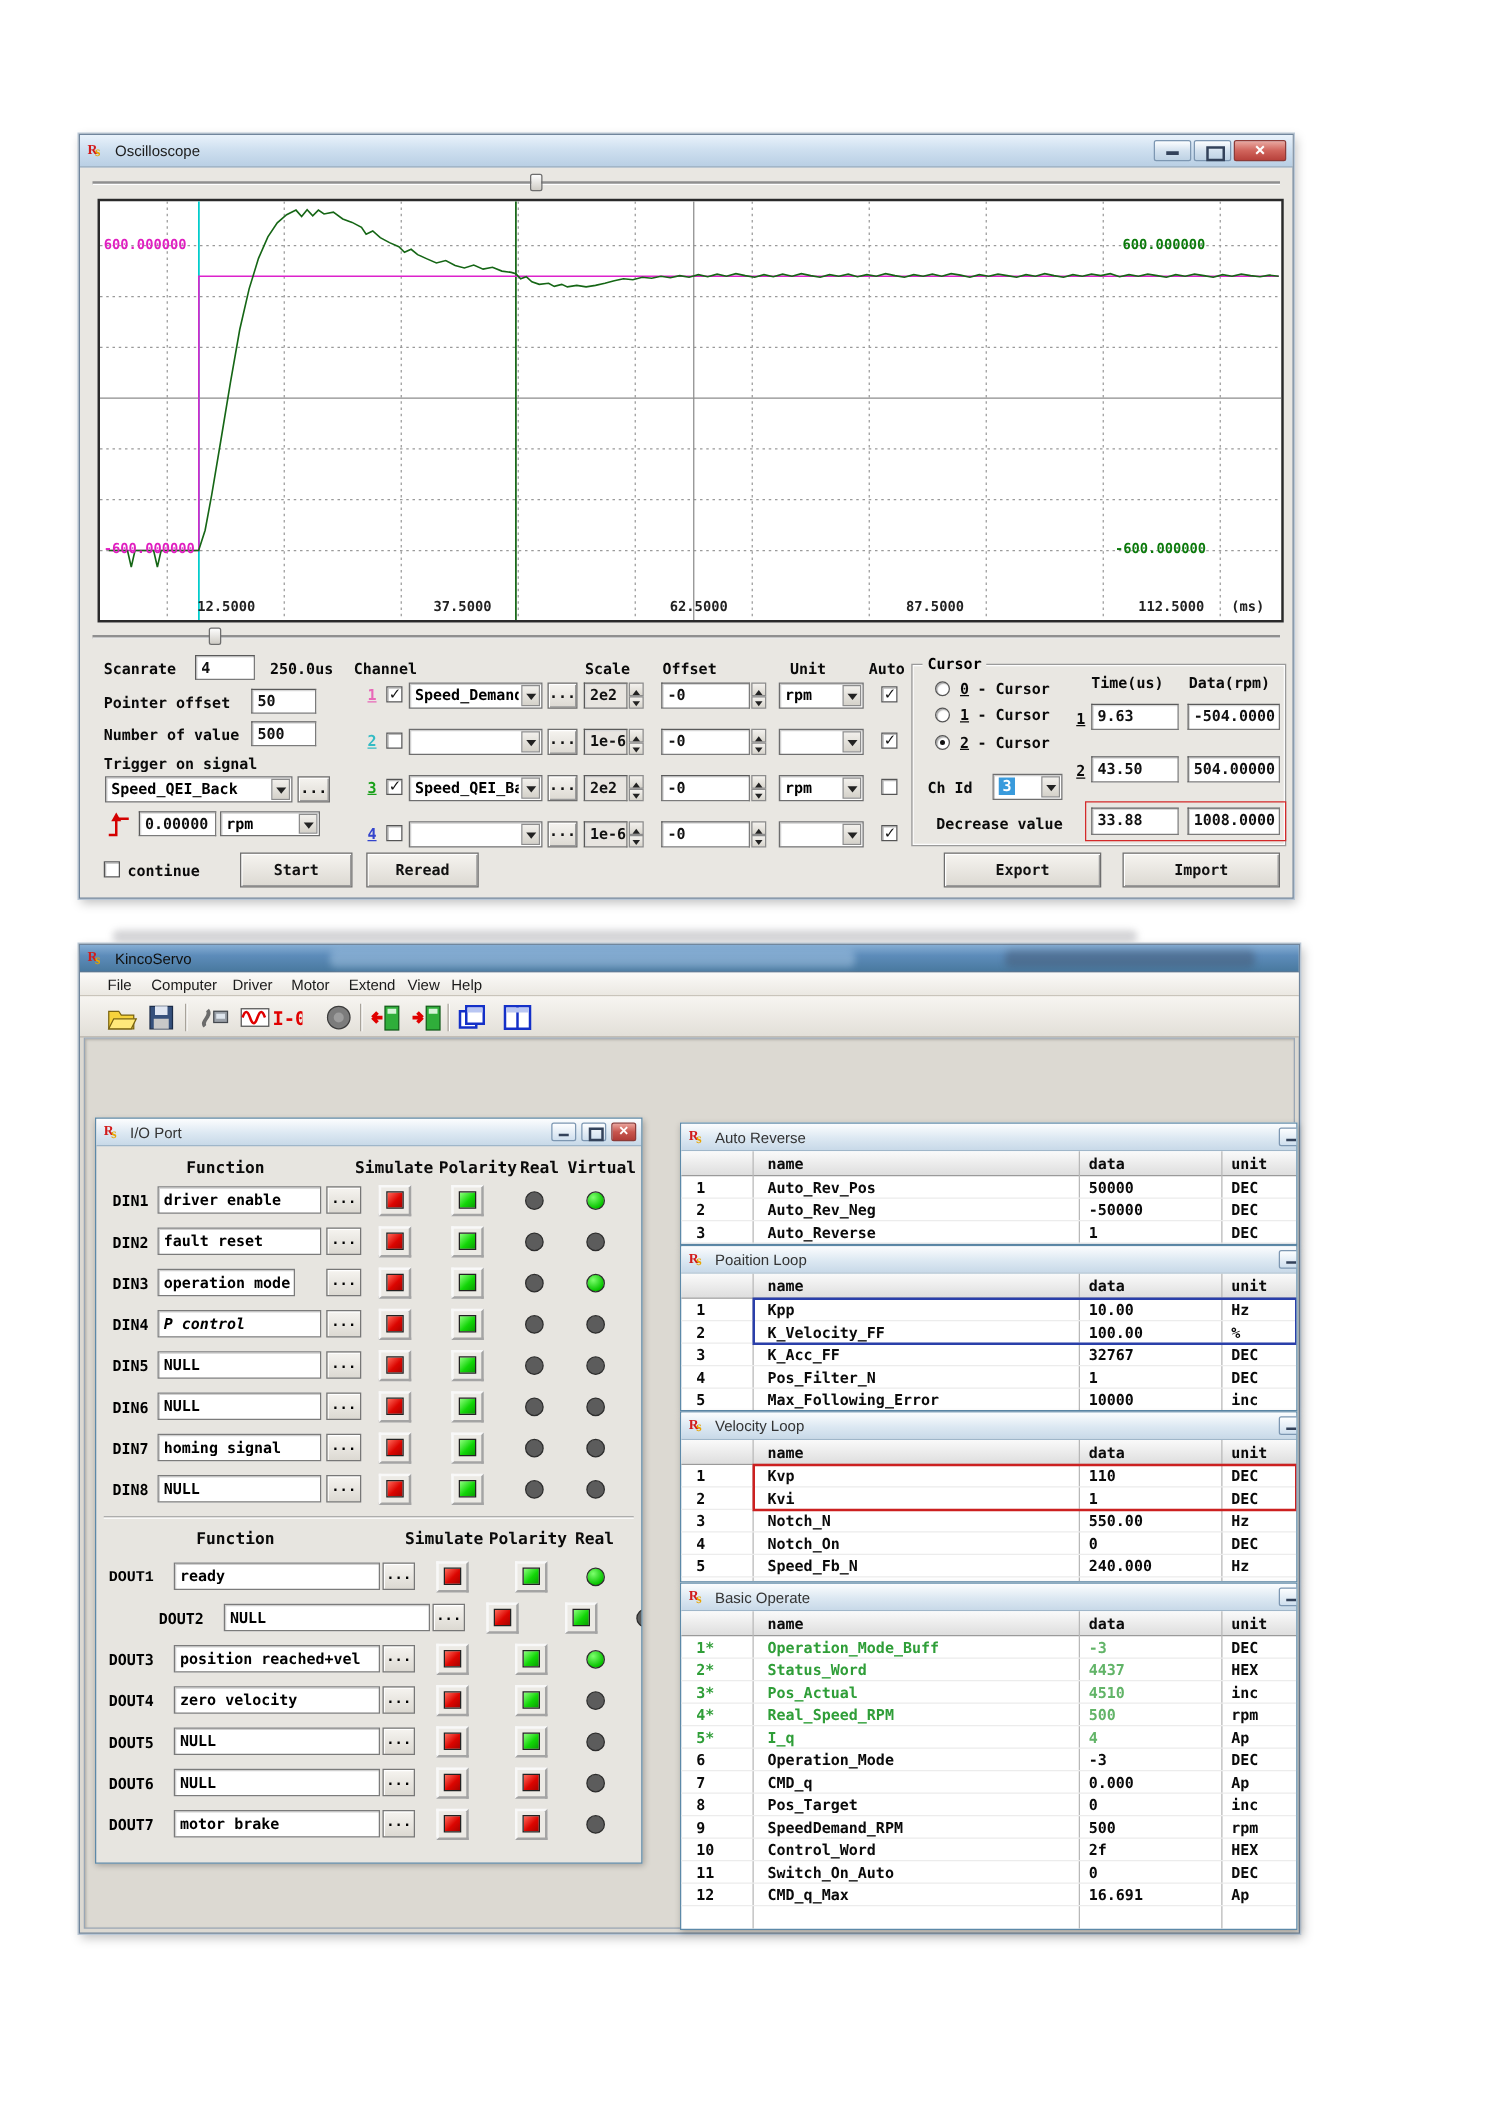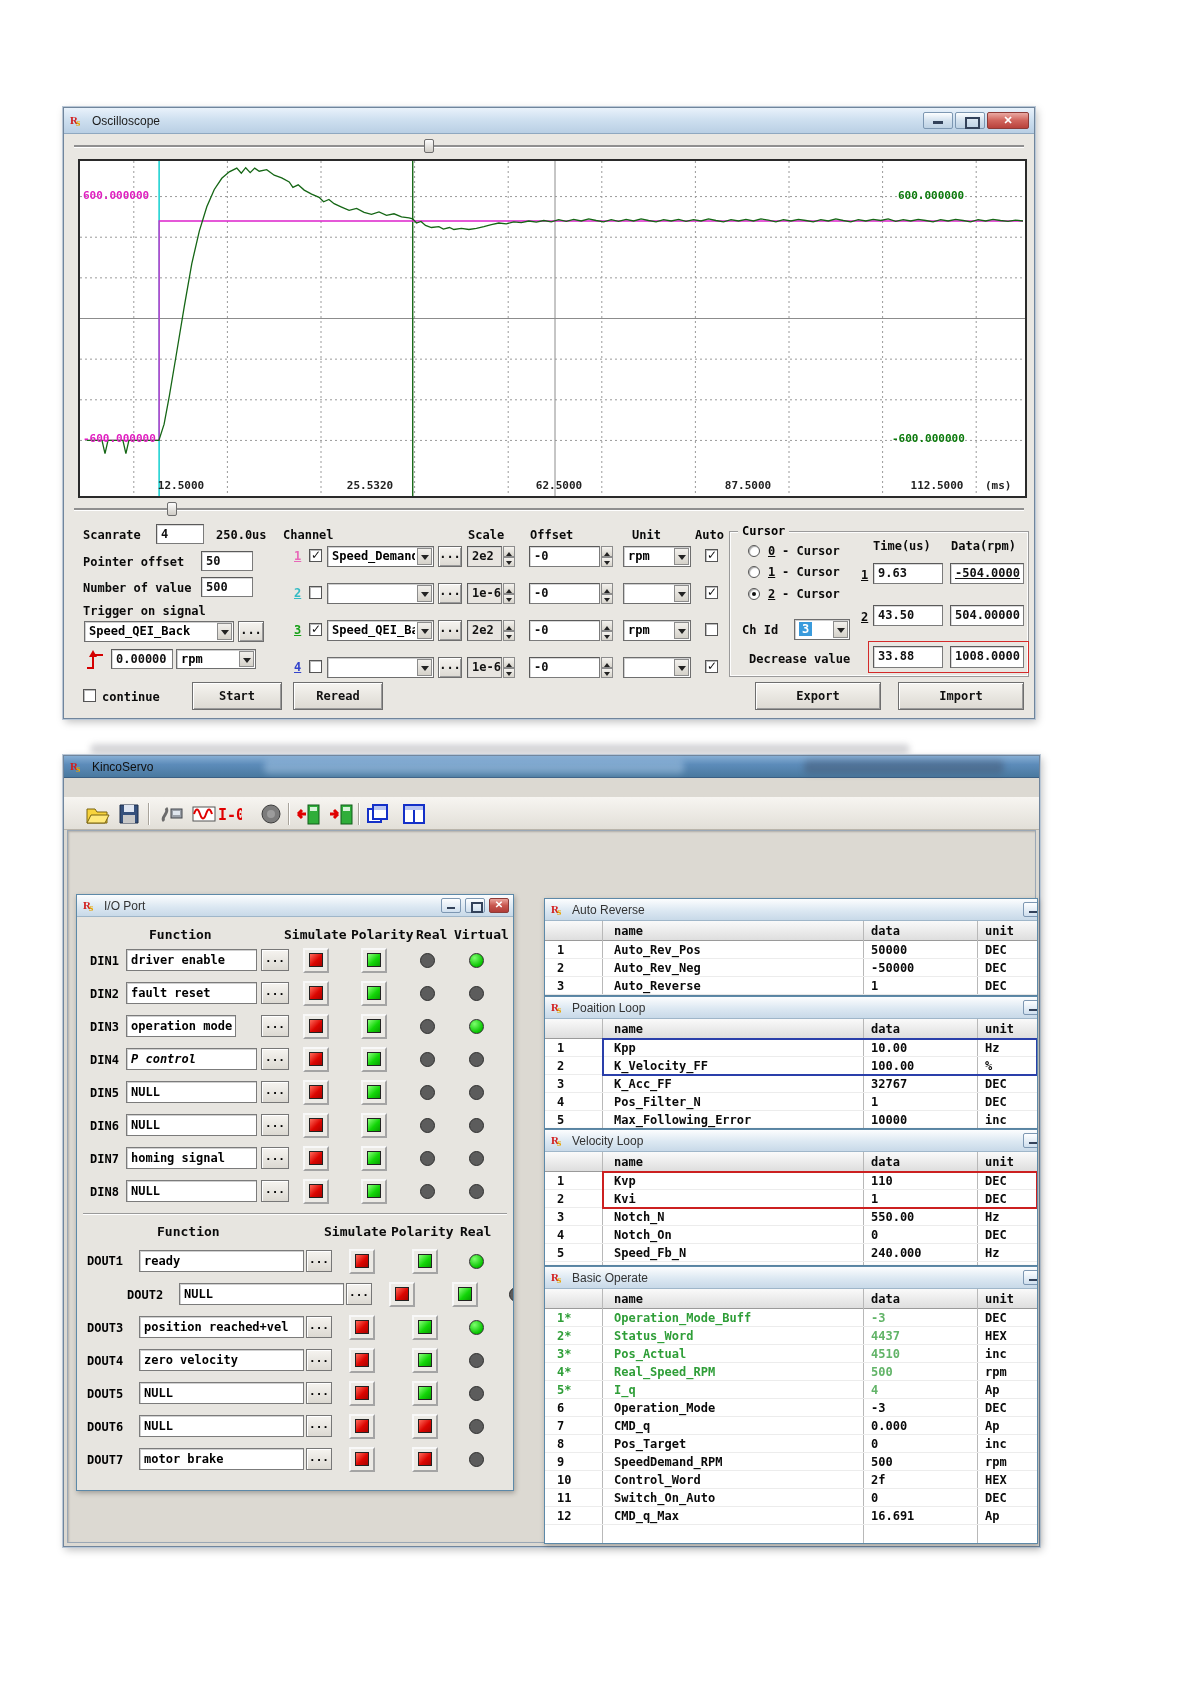--- a/index.html
+++ b/index.html
@@ -173,21 +173,21 @@
           <line x1="79.10944" y1="0" x2="79.10944" y2="335" stroke="#00cccc" stroke-width="1.4"></line>
           <line x1="332.72799999999995" y1="0" x2="332.72799999999995" y2="335" stroke="#156615" stroke-width="1.4"></line>
           <polyline points="7.0,279.4 79.1,279.4 79.1,60.0 943.0,60.0" fill="none" stroke="#dd22cc" stroke-width="1.3"></polyline>
           <polyline points="7.0,279.4 22.0,279.4 25.0,292.6 28.0,279.4 42.9,279.4 45.9,292.6 48.9,279.4 78.9,279.4 84.1,263.2 89.4,234.7 96.9,190.0 104.3,145.3 111.8,102.6 119.3,70.1 126.8,45.7 134.3,28.5 141.8,17.3 149.3,10.8 156.8,7.1 161.3,12.2 165.7,6.7 170.2,11.6 174.7,7.1 179.2,10.2 186.7,8.7 194.2,14.2 201.7,16.9 209.2,20.9 212.9,26.4 218.2,23.8 224.2,29.1 231.6,33.1 239.1,36.4 243.6,40.8 248.9,38.4 254.1,42.7 261.6,46.1 269.1,49.4 276.6,47.4 284.1,51.4 291.5,53.4 299.0,51.0 306.5,54.3 314.0,52.8 321.5,55.9 329.0,56.9 332.7,57.9 336.5,62.0 341.0,60.4 345.5,64.4 351.4,66.5 358.9,65.6 363.4,68.1 369.4,66.5 373.9,68.5 381.4,67.3 388.9,68.5 396.4,67.3 403.9,65.6 411.4,63.6 418.8,62.0 426.3,62.8 433.8,60.8 441.3,61.6 448.8,60.0 456.3,61.2 463.8,59.5 471.3,60.8 478.7,58.7 486.2,60.4 493.7,58.3 501.2,60.0 508.7,57.9 516.2,59.5 523.7,60.8 531.2,58.7 538.6,60.4 546.1,58.3 553.6,60.0 561.1,57.9 568.6,59.5 576.1,60.8 583.6,58.7 591.1,60.0 598.6,58.3 606.0,60.4 613.5,58.7 621.0,60.0 628.5,57.9 636.0,59.5 643.5,60.8 651.0,58.7 658.5,60.0 665.9,58.3 673.4,60.0 680.9,57.9 688.4,59.1 695.9,60.8 703.4,58.7 710.9,60.0 718.4,58.3 725.8,59.5 733.3,60.8 740.8,58.7 748.3,60.0 755.8,57.9 763.3,59.5 770.8,60.8 778.3,58.7 785.8,60.0 793.2,58.3 800.7,59.5 808.2,57.9 815.7,60.4 823.2,58.7 830.7,60.0 838.2,58.3 845.7,59.5 853.1,60.8 860.6,58.7 868.1,60.0 875.6,58.3 883.1,59.5 890.6,60.8 898.1,58.7 905.6,60.0 913.0,58.3 920.5,59.5 928.0,60.4 935.5,59.1 943.0,60.0" fill="none" stroke="#156615" stroke-width="1.3"></polyline>
         </svg>
       <span class="ylab mag" style="left:3px; top:28px;">600.000000</span>
       <span class="ylab mag" style="left:3px; top:271px;">-600.000000</span>
       <span class="ylab grn" style="left:818px; top:28px;">600.000000</span>
       <span class="ylab grn" style="left:812px; top:271px;">-600.000000</span>
       <span class="xt" style="left:101px;">12.5000</span>
-      <span class="xt" style="left:290px;">25.5320</span>
+      <span class="xt" style="left:290px;">37.5000</span>
       <span class="xt" style="left:479px;">62.5000</span>
       <span class="xt" style="left:668px;">87.5000</span>
       <span class="xt" style="left:857px;">112.5000</span>
       <span class="xu" style="left:905px;">(ms)</span>
     </div>
 
     <div class="slider" style="left:10px; top:394px; width:950px;">
       <span class="groove"></span>
         <span class="thumb" style="left:93px;"></span>
     </div>
@@ -341,21 +341,21 @@
       <span class="lab" style="left:52px; top:33px;">- Cursor</span>
       <span class="rad" style="left:18px; top:56px;" data-on="true"></span>
       <span class="lab u" style="left:38px; top:55px;">2</span>
       <span class="lab" style="left:52px; top:55px;">- Cursor</span>
 
       <span class="lab" style="left:143px; top:7px;">Time(us)</span>
       <span class="lab" style="left:221px; top:7px;">Data(rpm)</span>
 
       <span class="lab u" style="left:131px; top:36px;">1</span>
       <span class="tf" style="left:143px; top:31px; width:70px; height:21px;">9.63</span>
-      <span class="tf" style="left:220px; top:31px; width:74px; height:21px;text-decoration:underline;">-504.0000</span>
+      <span class="tf" style="left:220px; top:31px; width:74px; height:21px;">-504.0000</span>
       <span class="lab u" style="left:131px; top:78px;">2</span>
       <span class="tf" style="left:143px; top:73px; width:70px; height:21px;">43.50</span>
       <span class="tf" style="left:220px; top:73px; width:74px; height:21px;">504.00000</span>
 
       <span class="lab" style="left:12px; top:91px;">Ch Id</span>
       <span class="combo" style="left:64px; top:87px; width:56px; height:21px;">
         <span class="cv" style="background:#3a9bdc; color:#fff; right:auto; padding:0 3px;">3</span>
           <span class="cb"></span>
       </span>
 
@@ -375,20 +375,29 @@
     <div class="tbar tbar-main" style="height:22px;">
       <span class="appico">
           <b>R</b>
           <i>s</i>
         </span>
       <span class="ttl">KincoServo</span>
       <span class="blob" style="left:200px; top:4px; width:420px; height:14px; background:rgba(200,225,250,.35);"></span>
       <span class="blob" style="left:740px; top:4px; width:200px; height:14px; background:rgba(60,70,90,.35);"></span>
     </div>
 
+    <div class="menubar">
+      <span style="left:18px;">File</span>
+      <span style="left:53px;">Computer</span>
+      <span style="left:118px;">Driver</span>
+      <span style="left:165px;">Motor</span>
+      <span style="left:211px;">Extend</span>
+      <span style="left:258px;">View</span>
+      <span style="left:293px;">Help</span>
+    </div>
 
     <div class="toolbar">
       <svg class="tico" style="left:20px;">
           <path d="M3 8 h8 l2 3 h10 v11 H3 Z" fill="#f7d33c" stroke="#7a6410"></path>
           <path d="M3 22 l4 -8 h18 l-4 8 Z" fill="#ffe97a" stroke="#7a6410"></path>
         </svg>
       <svg class="tico" style="left:52px;">
           <path d="M4 4 h18 v18 H4 Z" fill="#35507c" stroke="#1c2c48"></path>
           <rect x="8" y="4" width="10" height="7" fill="#dfe6f2"></rect>
           <rect x="7" y="14" width="12" height="8" fill="#c8c8c8"></rect>

